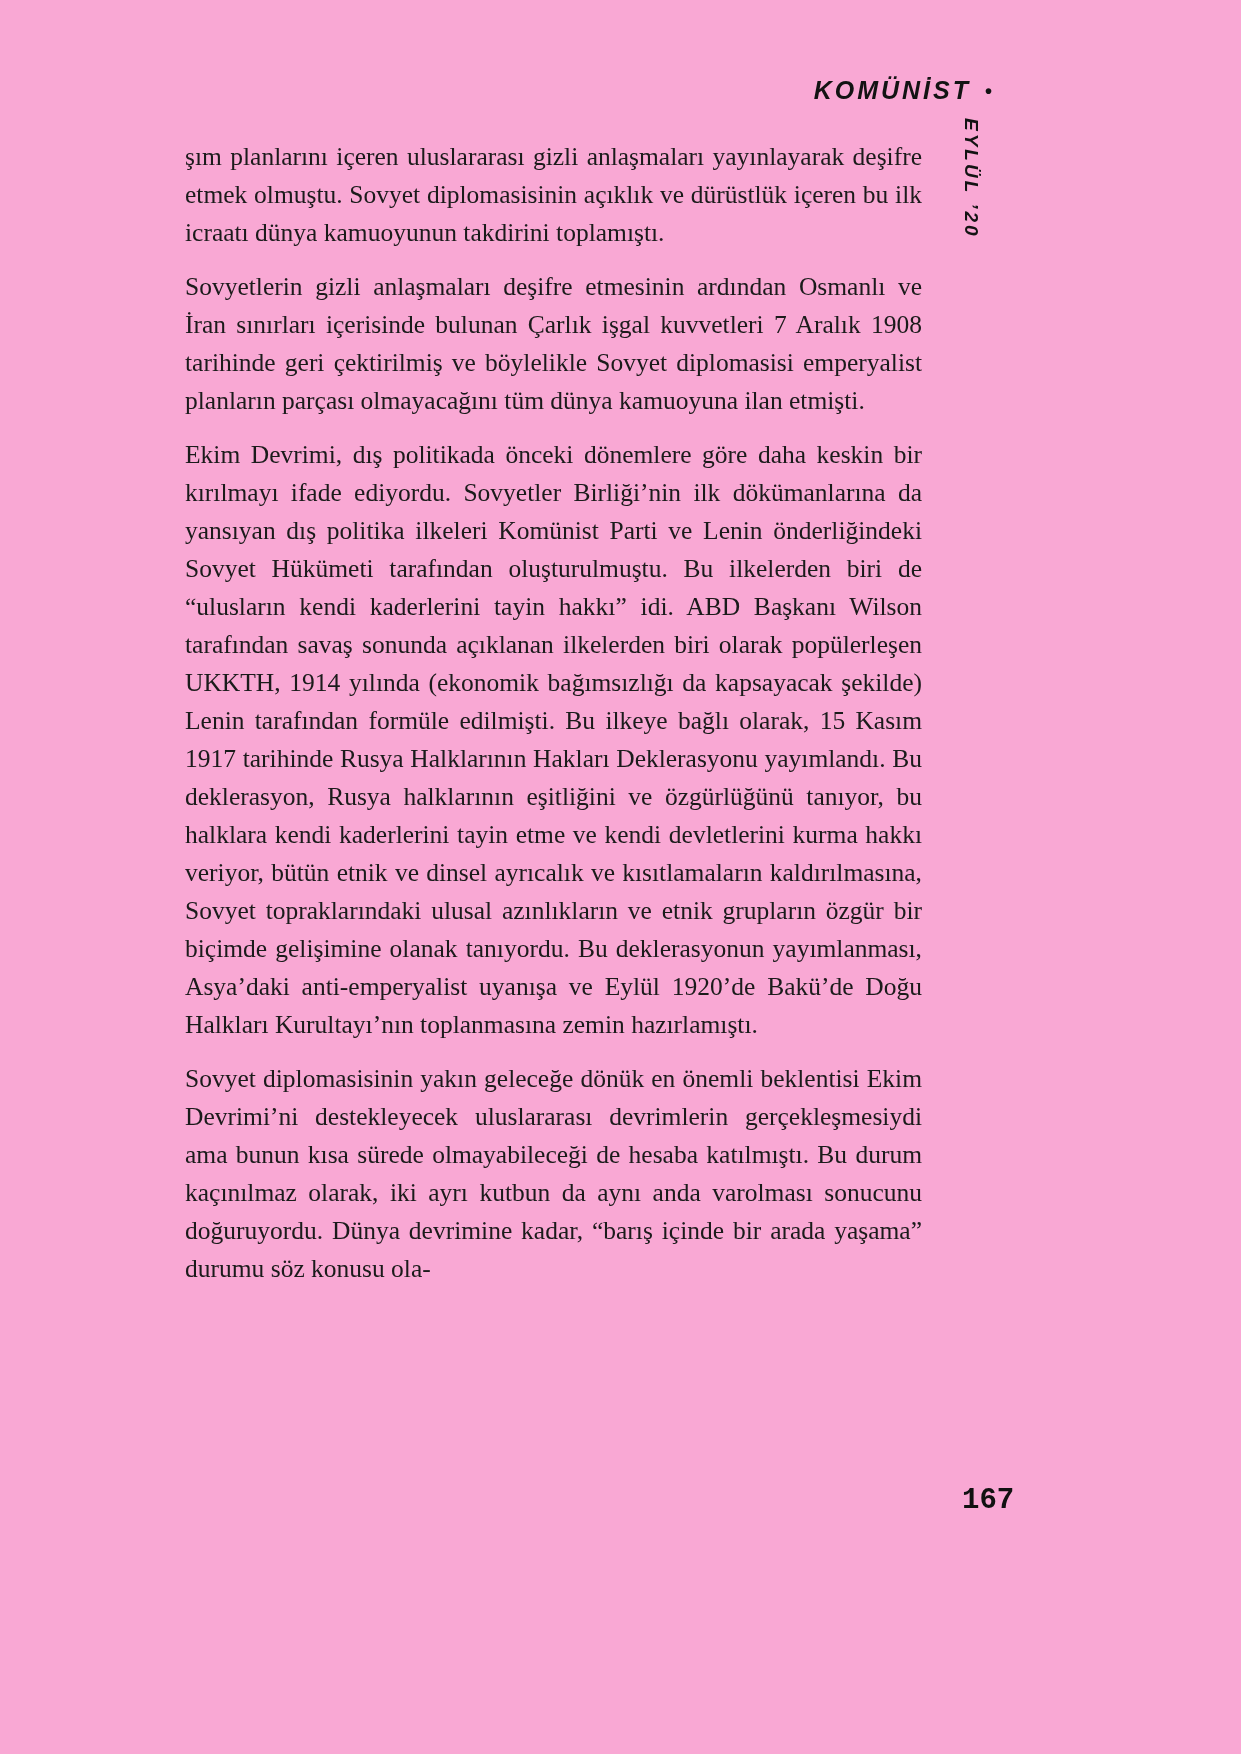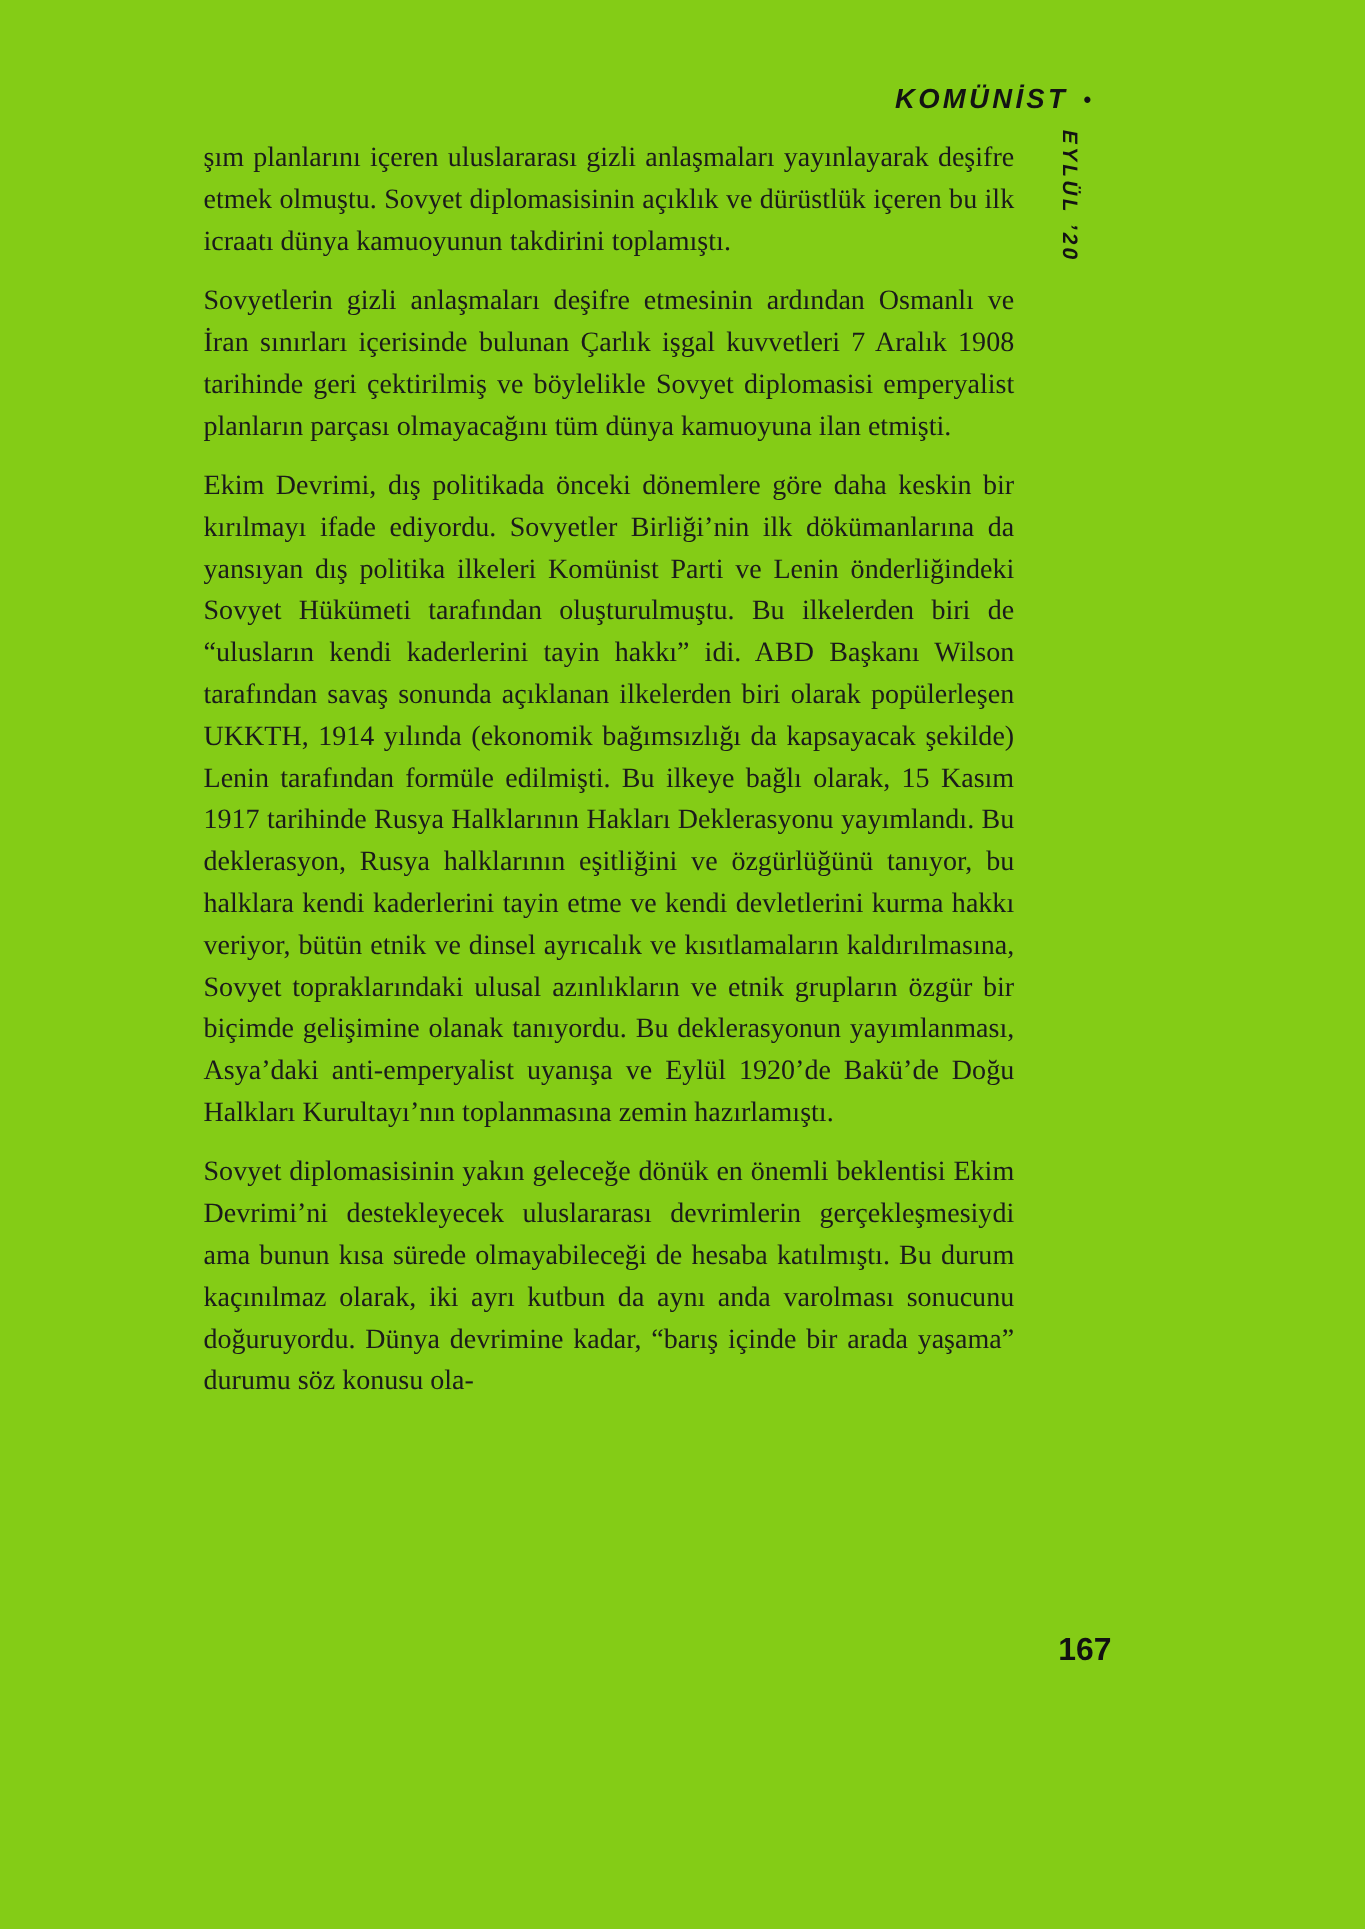--- a/index.html
+++ b/index.html
@@ -6,21 +6,21 @@
 
   html, body {
     background: #e8e8e8;
   }
 
   .page {
     position: relative;
     width: 1241px;
     height: 1754px;
     margin: 0 auto;
-    background: #84cc16;
+    background: #f9a8d4;
     overflow: hidden;
   }
 
   
   .running-header {
     position: absolute;
     top: 76px;
     right: 249px;
     display: flex;
     align-items: center;
@@ -52,21 +52,21 @@
     font-style: italic;
     font-size: 19px;
     letter-spacing: 3px;
     color: #131313;
     white-space: nowrap;
   }
 
   
   .text-column {
     position: absolute;
-    top: 124px;
+    top: 138px;
     left: 185px;
     width: 737px;
     font-family: "Liberation Serif", "DejaVu Serif", serif;
     font-size: 25.5px;
     line-height: 38px;
     color: #1b1b1b;
     text-align: justify;
   }
 
   .text-column p {
@@ -75,21 +75,21 @@
 
   .text-column p:last-child {
     margin-bottom: 0;
   }
 
   
   .page-number {
     position: absolute;
     top: 1484px;
     left: 962px;
-    font-family: Liberation Sans, sans-serif;
+    font-family: Liberation Mono, monospace;
     font-weight: 700;
     font-size: 29px;
     color: #111111;
   }
 </style>
 </head>
 <body>
 
 <div class="page">
 

